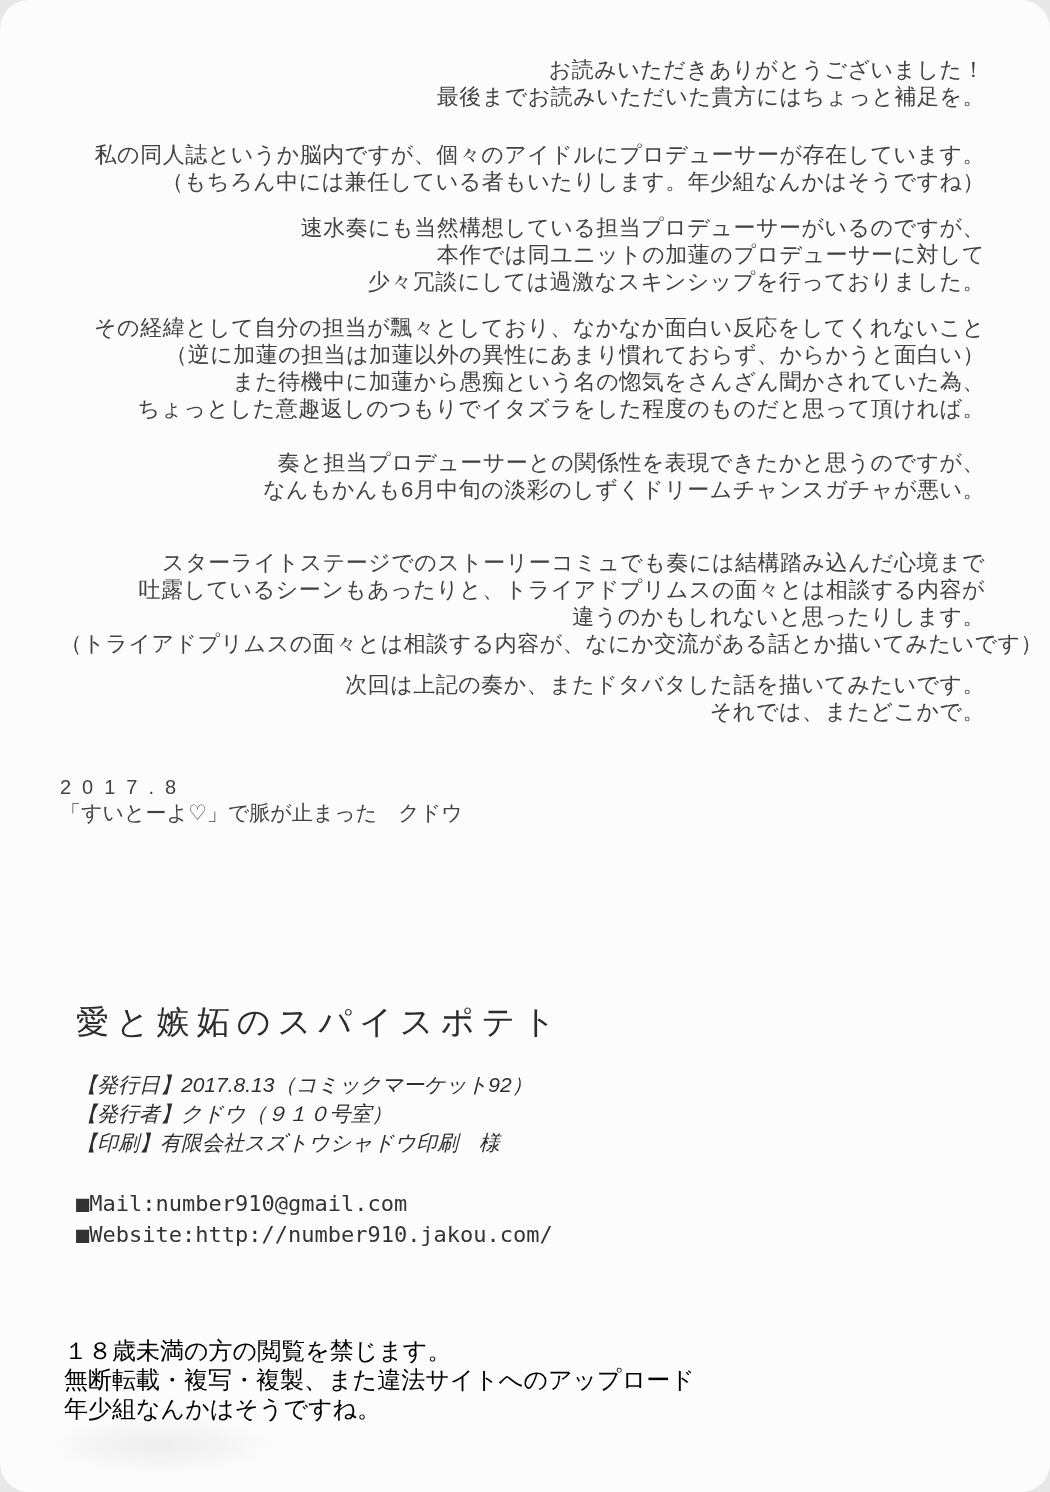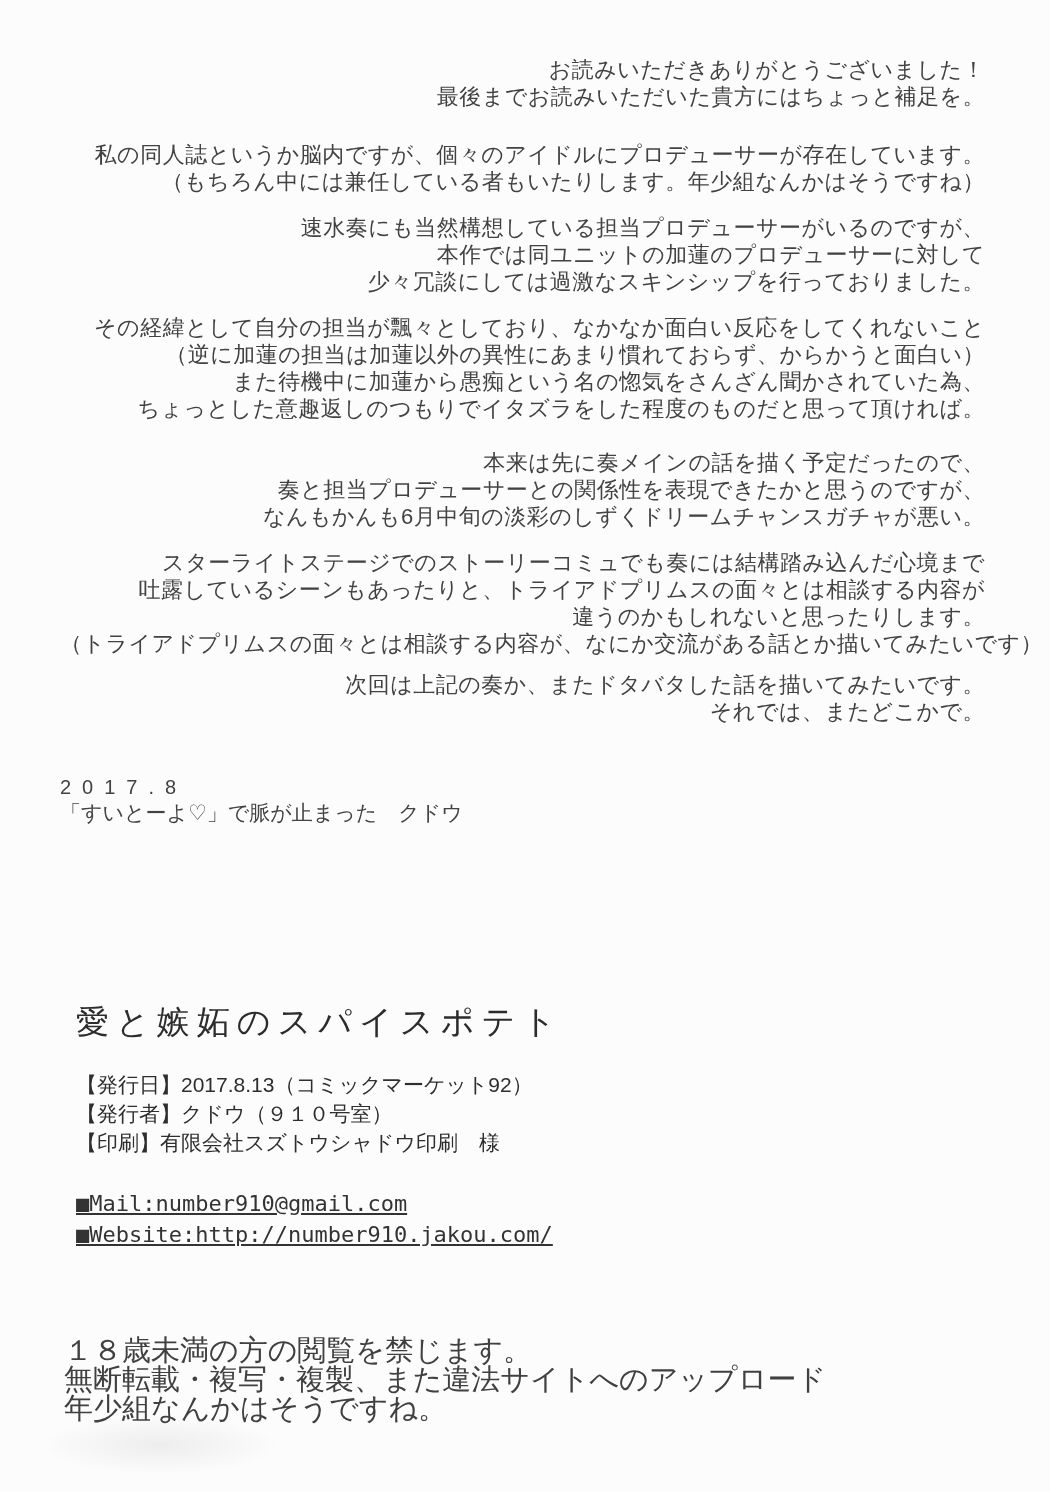--- a/index.html
+++ b/index.html
@@ -5,20 +5,21 @@
   * { margin: 0; padding: 0; box-sizing: border-box; }
   html, body { background: #e8e8e8; }
   .page {
     position: relative;
     width: 1050px;
     height: 1492px;
     margin: 0 auto;
     background: #fcfcfc;
     overflow: hidden;
     font-family: "Liberation Sans", "DejaVu Sans", sans-serif;
+    border-radius: 29px;
   }
   
   .para {
     position: absolute;
     right: 65px;
     left: 60px;
     text-align: right;
     font-size: 22px;
     line-height: 27px;
     color: #424242;
@@ -56,39 +57,40 @@
     color: #2c2c2c;
     white-space: nowrap;
   }
   .pub {
     position: absolute;
     left: 76px;
     top: 1070px;
     font-size: 21px;
     line-height: 29px;
     color: #2e2e2e;
+    font-style: italic;
   }
   .pub .ln { display: block; white-space: nowrap; }
   .contacts {
     position: absolute;
     left: 76px;
     top: 1188px;
     font-family: "DejaVu Sans Mono", "Liberation Mono", monospace;
     font-size: 22px;
     line-height: 31px;
     color: #333333;
   }
-  .contacts .ln { display: block; white-space: nowrap; text-decoration: underline; }
+  .contacts .ln { display: block; white-space: nowrap; }
   .notice {
     position: absolute;
     left: 64px;
     top: 1336px;
-    font-size: 29px;
+    font-size: 24px;
     line-height: 29px;
-    color: #404040;
+    color: #000000;
   }
   .notice .ln { display: block; white-space: nowrap; }
   
   .smudge {
     position: absolute;
     left: 40px;
     top: 1415px;
     width: 240px;
     height: 60px;
     background: radial-gradient(ellipse at center, rgba(170,170,170,0.18) 0%, rgba(170,170,170,0.0) 70%);
@@ -117,21 +119,20 @@
   </p>
 
   <p class="para" style="top:314px">
     <span class="ln">その経緯として自分の担当が飄々としており、なかなか面白い反応をしてくれないこと</span>
     <span class="ln">（逆に加蓮の担当は加蓮以外の異性にあまり慣れておらず、からかうと面白い）</span>
     <span class="ln">また待機中に加蓮から愚痴という名の惚気をさんざん聞かされていた為、</span>
     <span class="ln">ちょっとした意趣返しのつもりでイタズラをした程度のものだと思って頂ければ。</span>
   </p>
 
   <p class="para" style="top:449px">
-    <span class="ln">本来は先に奏メインの話を描く予定だったので、</span>
     <span class="ln">奏と担当プロデューサーとの関係性を表現できたかと思うのですが、</span>
     <span class="ln">なんもかんも6月中旬の淡彩のしずくドリームチャンスガチャが悪い。</span>
   </p>
 
   <p class="para" style="top:549px">
     <span class="ln">スターライトステージでのストーリーコミュでも奏には結構踏み込んだ心境まで</span>
     <span class="ln">吐露しているシーンもあったりと、トライアドプリムスの面々とは相談する内容が</span>
     <span class="ln">違うのかもしれないと思ったりします。</span>
     <span class="ln">（トライアドプリムスの面々とは相談する内容が、なにか交流がある話とか描いてみたいです）</span>
   </p>

